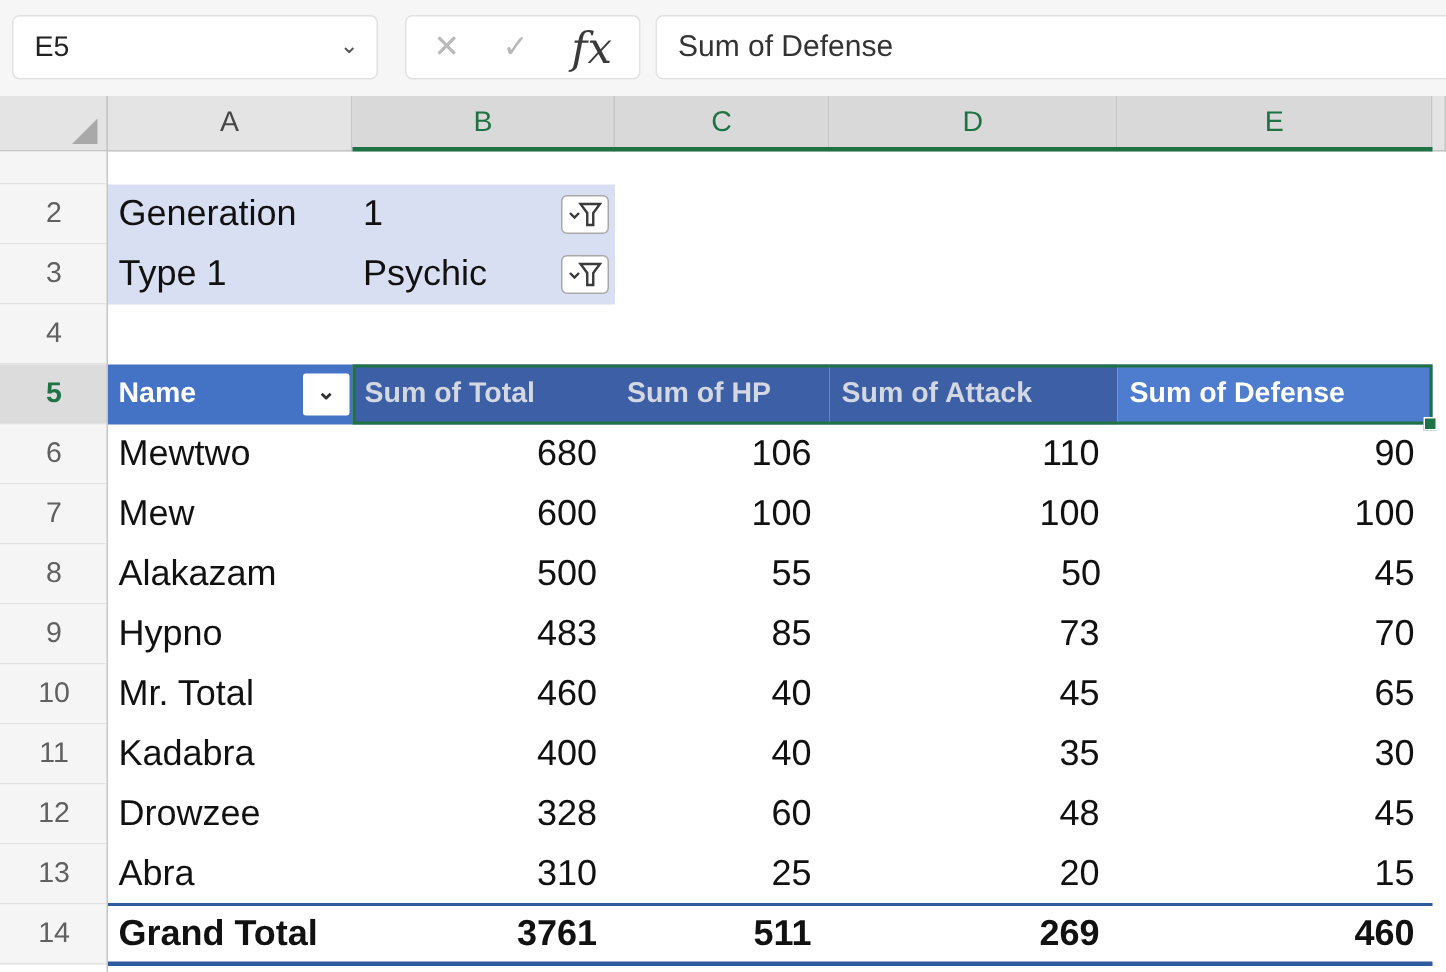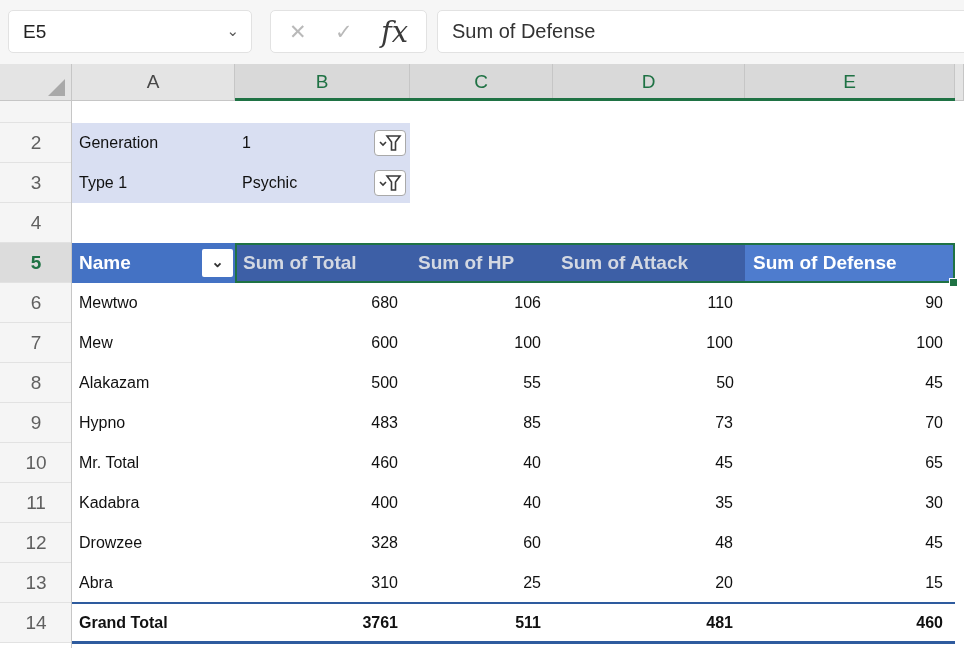--- a/index.html
+++ b/index.html
@@ -32,21 +32,21 @@
            text-align:center;line-height:35px;font-size:19px;color:#474747;}
   .colhead.sel{background:#d9d9d9;color:var(--green);border-bottom:none;}
   .rowhead{position:absolute;left:0;width:72px;background:#f5f5f5;box-sizing:border-box;
            border-bottom:1px solid #e2e2e2;text-align:center;font-size:19px;color:#606060;
            overflow:hidden;}
   .rowhead.sel{background:#dcdcdc;color:var(--green);font-weight:bold;}
   .rowhead .rn{display:block;line-height:40px;}
   .rowhead.partial .rn{transform:translateY(-26px);}
   .vline-rowhdr{position:absolute;left:71px;top:0;width:1px;height:584px;background:#c6c6c6;}
   
-  .cell{position:absolute;box-sizing:border-box;font-size:16px;color:#111;line-height:40px;
+  .cell{position:absolute;box-sizing:border-box;font-size:24px;color:#111;line-height:40px;
         white-space:nowrap;overflow:hidden;}
   .cell.num{text-align:right;padding-right:12px;}
   .cell.txt{padding-left:7px;}
   .filterblock{position:absolute;background:var(--filter-fill);}
   .filterbtn{position:absolute;width:32px;height:26px;background:#fff;border:1px solid #a9a9a9;
              border-radius:4px;box-sizing:border-box;display:flex;align-items:center;justify-content:center;}
   .pivot-hdr{font-weight:bold;font-size:19px;color:#fff;}
   .pivot-hdr.dim{background:var(--hdr-blue-dim);color:#d3d8e2;}
   .pivot-hdr.active{background:var(--hdr-blue-active);color:#fff;}
   .pivot-hdr.namecell{background:var(--hdr-blue);}
@@ -187,21 +187,21 @@
       <div class="cell num" style="left: 553px; top: 459px; width: 192px; height: 40px;">48</div>
       <div class="cell num" style="left: 745px; top: 459px; width: 210px; height: 40px;">45</div>
       <div class="cell txt" style="left: 72px; top: 499px; width: 163px; height: 40px;">Abra</div>
       <div class="cell num" style="left: 235px; top: 499px; width: 175px; height: 40px;">310</div>
       <div class="cell num" style="left: 410px; top: 499px; width: 143px; height: 40px;">25</div>
       <div class="cell num" style="left: 553px; top: 499px; width: 192px; height: 40px;">20</div>
       <div class="cell num" style="left: 745px; top: 499px; width: 210px; height: 40px;">15</div>
       <div class="cell txt gt" style="left: 72px; top: 539px; width: 163px; height: 40px;">Grand Total</div>
       <div class="cell num gt" style="left: 235px; top: 539px; width: 175px; height: 40px;">3761</div>
       <div class="cell num gt" style="left: 410px; top: 539px; width: 143px; height: 40px;">511</div>
-      <div class="cell num gt" style="left: 553px; top: 539px; width: 192px; height: 40px;">481</div>
+      <div class="cell num gt" style="left: 553px; top: 539px; width: 192px; height: 40px;">269</div>
       <div class="cell num gt" style="left: 745px; top: 539px; width: 210px; height: 40px;">460</div>
       <div class="overlay" style="left: 72px; top: 538px; width: 883px; height: 2px; background: rgb(46, 91, 158);"></div>
       <div class="overlay" style="left: 72px; top: 577px; width: 883px; height: 3px; background: rgb(46, 91, 158);"></div>
       <div class="overlay" style="left: 235px; top: 179px; width: 720px; height: 40px; border: 2px solid rgb(31, 114, 68); box-sizing: border-box;"></div>
       <div class="overlay" style="left: 949px; top: 214px; width: 9px; height: 9px; background: rgb(31, 114, 68); border: 1px solid rgb(255, 255, 255); box-sizing: border-box;"></div>
     </div>
 
 </div>
 
 </body></html>

